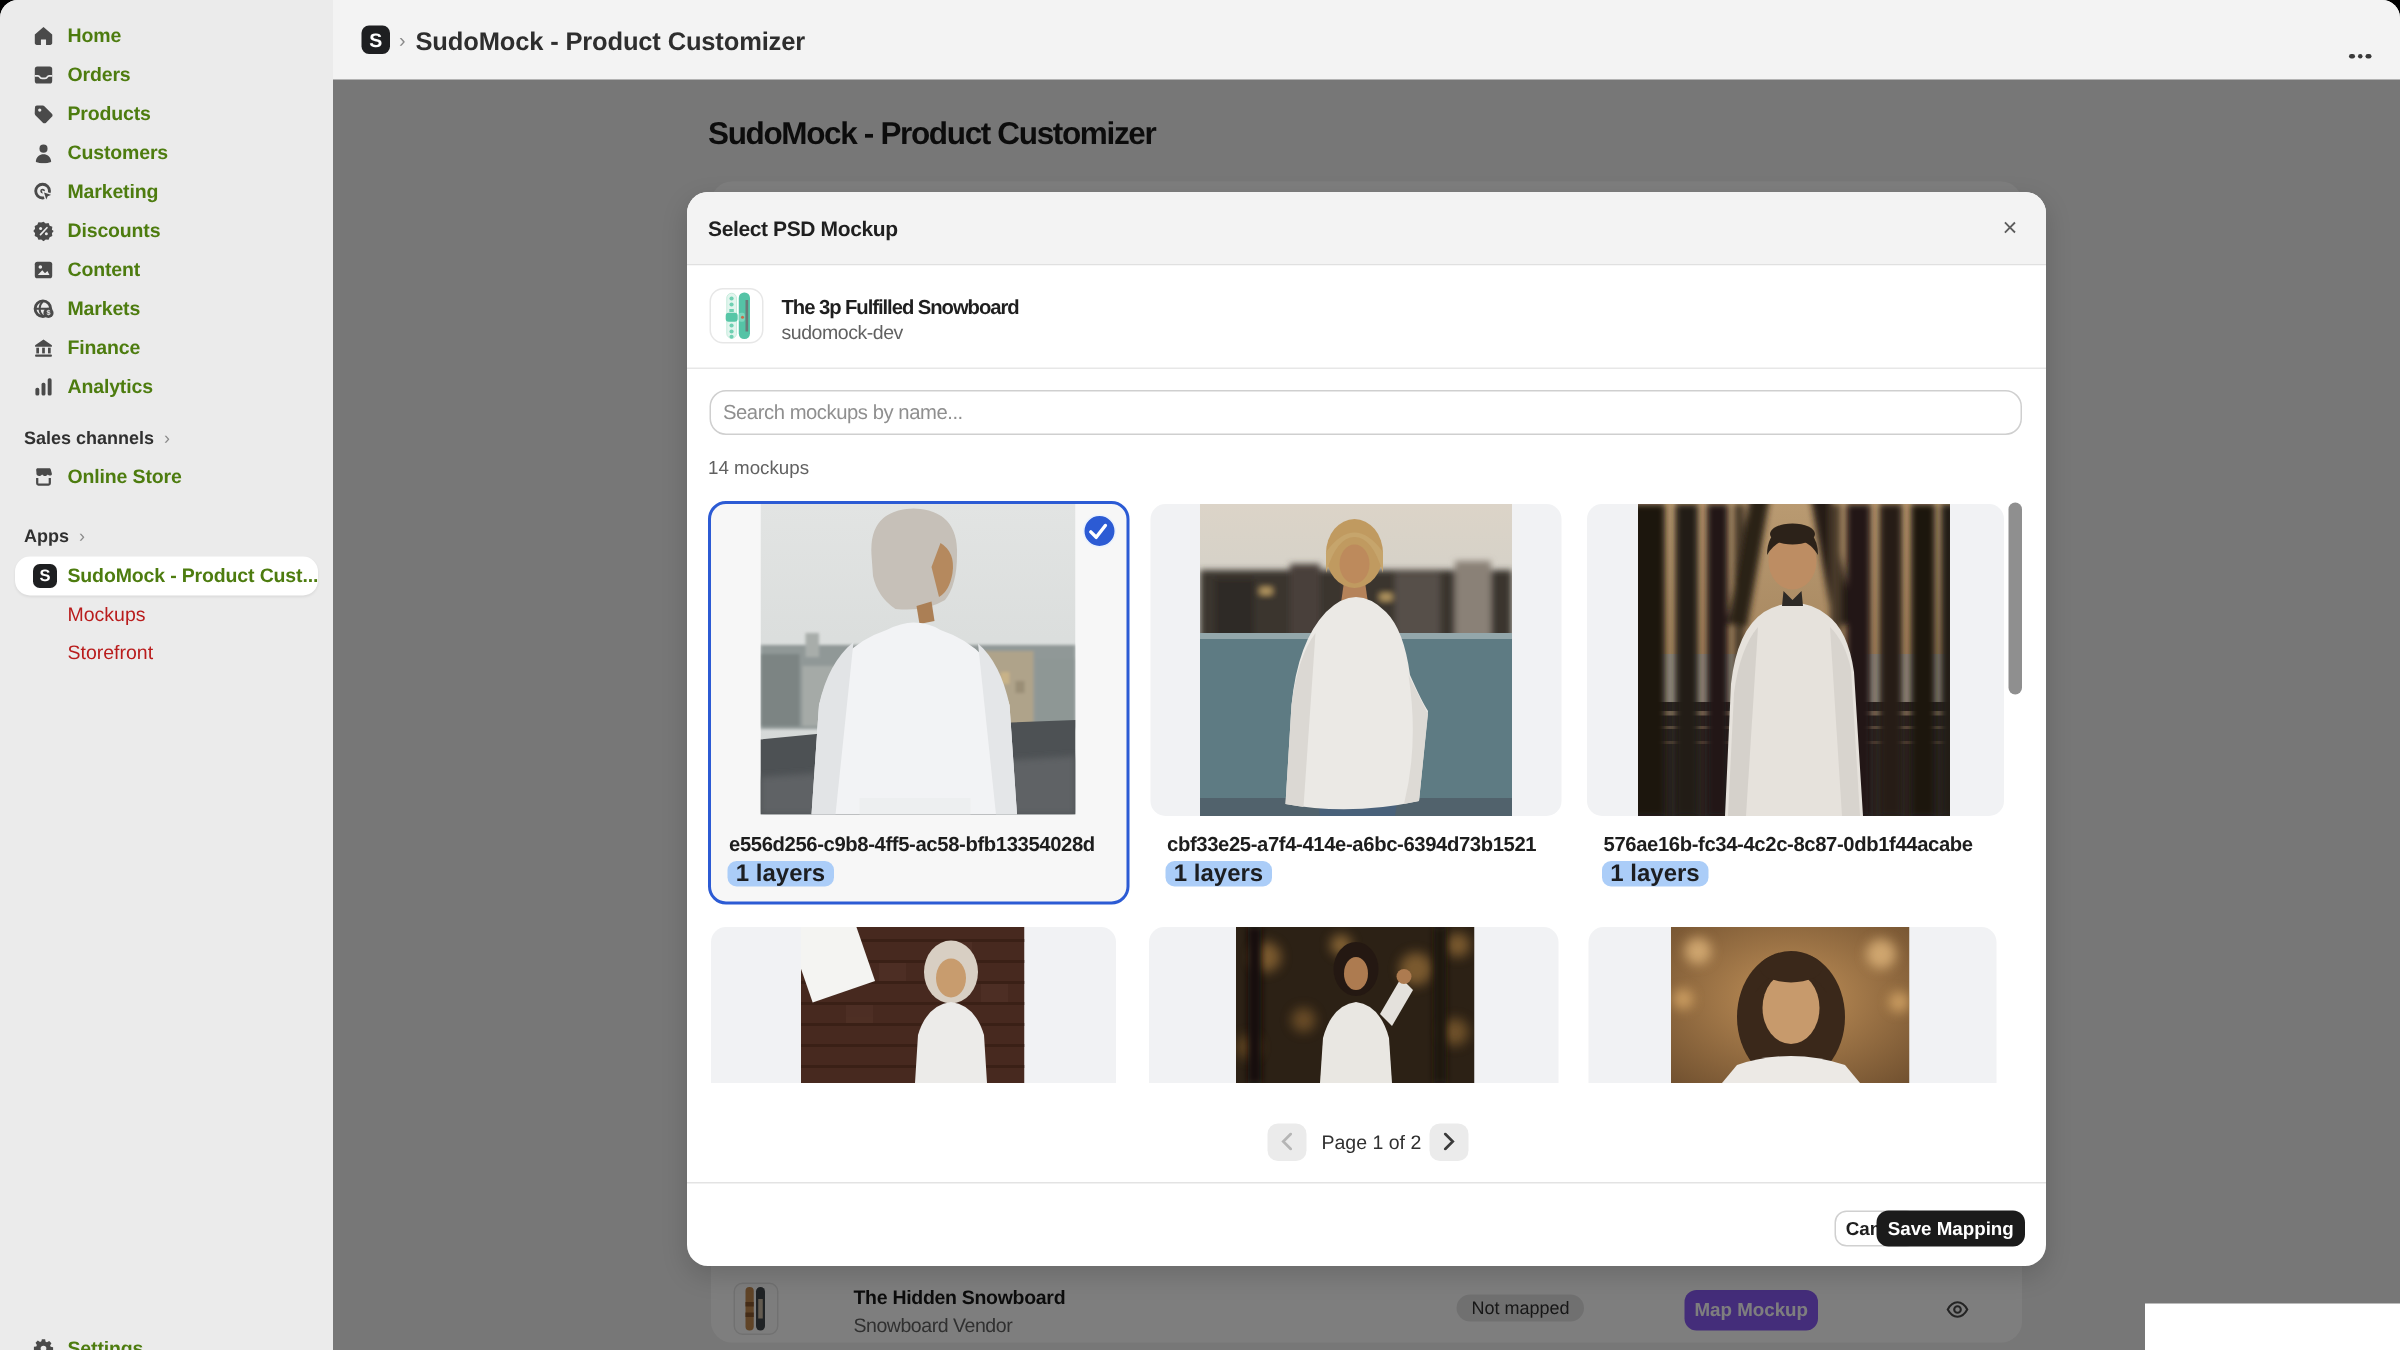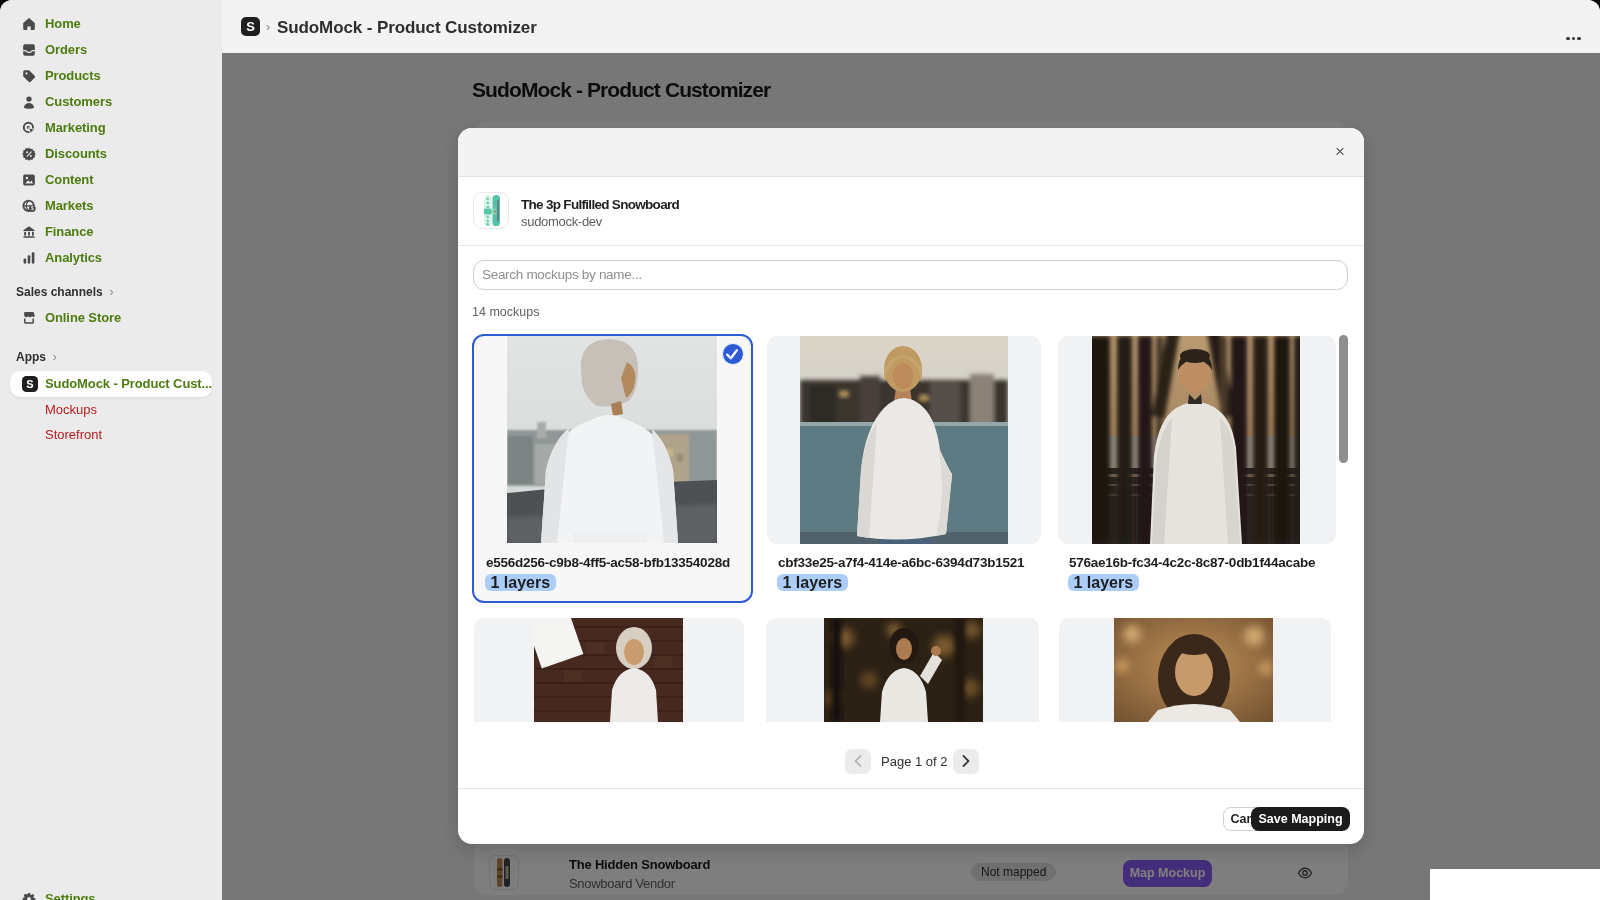--- a/index.html
+++ b/index.html
@@ -205,20 +205,21 @@
     <svg class="abs" style="left:1075px;top:812px" width="16" height="16" viewBox="0 0 16 16">
       <path d="M1.5 8 C3.2 4.8 5.4 3.2 8 3.2 C10.6 3.2 12.8 4.8 14.5 8 C12.8 11.2 10.6 12.8 8 12.8 C5.4 12.8 3.2 11.2 1.5 8 Z" fill="none" stroke="#4a4a4a" stroke-width="1.4"></path>
       <circle cx="8" cy="8" r="2.2" fill="none" stroke="#4a4a4a" stroke-width="1.4"></circle>
     </svg>
   </div>
 
   <div class="abs overlay"></div>
 
   <div class="abs modal">
     <div class="abs mhead">
+      <div class="abs mtitle">Select PSD Mockup</div>
       <div class="abs mclose">×</div>
     </div>
     <div class="abs prodicon" id="prodicon">
       <svg width="34" height="35" viewBox="0 0 34 35" style="position:absolute;left:0;top:0">
         <rect x="10.5" y="2.5" width="6.5" height="30" rx="3.2" fill="#e2f5ee" stroke="#c2ead9" stroke-width="0.6"></rect>
         <circle cx="13.7" cy="6" r="1.4" fill="#6fd0b2"></circle>
           <circle cx="13.7" cy="10" r="1.4" fill="#6fd0b2"></circle>
         <rect x="12.2" y="13" width="3" height="2" fill="#6fd0b2"></rect>
         <rect x="9.8" y="15.5" width="8" height="6" rx="2" fill="#57c6a7"></rect>
         <circle cx="13.7" cy="24" r="1.4" fill="#6fd0b2"></circle>

